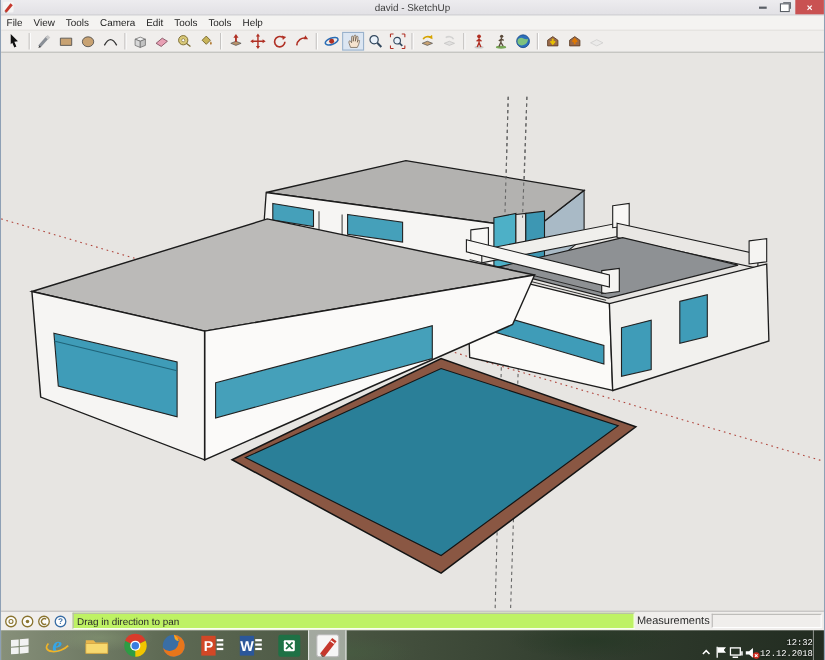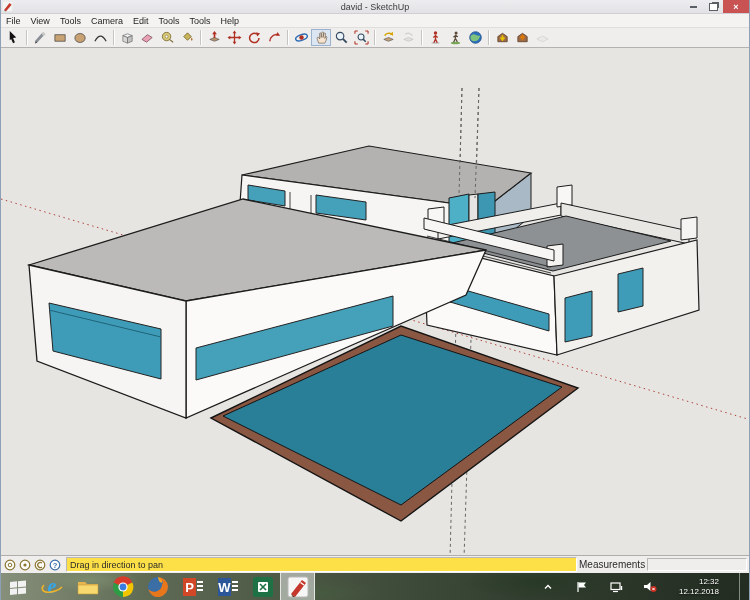--- a/index.html
+++ b/index.html
@@ -23,35 +23,35 @@
   .tb svg{width:15px;height:15px;display:block;}
   .tb.pressed{background:#dce6f2;border:1px solid #9ab2cc;}
   .tb.disabled{opacity:.55;}
   .sep{width:1px;height:15px;background:#c6c4c2;margin:0 3px;box-shadow:1px 0 0 #fff;}
   
   .viewport{flex:1 1 auto;position:relative;background:#e7e5e2;overflow:hidden;}
   .viewport svg{display:block;width:750px;height:511px;}
   
   .statusbar{height:17px;flex:0 0 17px;display:flex;align-items:center;background:#f0eeec;border-top:1px solid #b0aeac;padding:0 2px;gap:2px;}
   .sico{width:13px;height:13px;display:flex;align-items:center;justify-content:center;}
-  .hintcell{flex:1 1 auto;height:13px;display:flex;align-items:center;border:1px solid #b9b7b5;border-right-color:#fff;border-bottom-color:#fff;background:#fde047;font-size:9px;color:#2a2a2a;padding:0 3px;margin-left:3px;}
+  .hintcell{flex:1 1 auto;height:13px;display:flex;align-items:center;border:1px solid #b9b7b5;border-right-color:#fff;border-bottom-color:#fff;background:#bef264;font-size:9px;color:#2a2a2a;padding:0 3px;margin-left:3px;}
   .meascell{width:62px;text-align:right;font-size:10px;color:#2a2a2a;padding-right:4px;}
   .meas{width:100px;height:13px;border:1px solid #b9b7b5;border-right-color:#fff;border-bottom-color:#fff;background:#f0eeec;font-size:9px;padding:0 2px;box-sizing:border-box;font-family:"Liberation Sans",sans-serif;}
   
   .taskbar{height:27px;flex:0 0 27px;display:flex;align-items:center;
     background:
       radial-gradient(70px 18px at 12% 25%, rgba(140,160,120,.45), transparent 70%),
       radial-gradient(90px 22px at 42% 75%, rgba(70,95,65,.55), transparent 70%),
       radial-gradient(110px 24px at 72% 35%, rgba(35,55,35,.6), transparent 70%),
       linear-gradient(95deg,#87907a 0%,#5e6a54 20%,#46523f 45%,#323e2f 70%,#222c21 100%);}
   .tbtn{width:34px;height:27px;display:flex;align-items:center;justify-content:center;cursor:default;}
   .tslot{width:35px;height:27px;display:flex;align-items:center;justify-content:center;cursor:default;}
   .tslot.active{background:rgba(235,235,235,.55);border-left:1px solid rgba(255,255,255,.7);border-right:1px solid rgba(255,255,255,.7);box-sizing:border-box;}
   .tslot svg,.tbtn svg{display:block;}
-  .tray{margin-left:auto;display:flex;align-items:center;gap:20px;padding-right:4px;}
+  .tray{margin-left:auto;display:flex;align-items:flex-end;gap:0;padding-right:4px;font-family:Liberation Mono, monospace;}
   .trico{width:14px;height:14px;display:flex;align-items:center;justify-content:center;}
   .clock{color:#fff;font-size:8px;line-height:10px;text-align:right;text-shadow:0 1px 2px rgba(0,0,0,.8);min-width:42px;}
   .showdesk{width:5px;height:27px;border-left:1px solid rgba(255,255,255,.45);}
 </style>
 </head>
 <body>
 
 <div class="app">
 
   <div class="titlebar">

